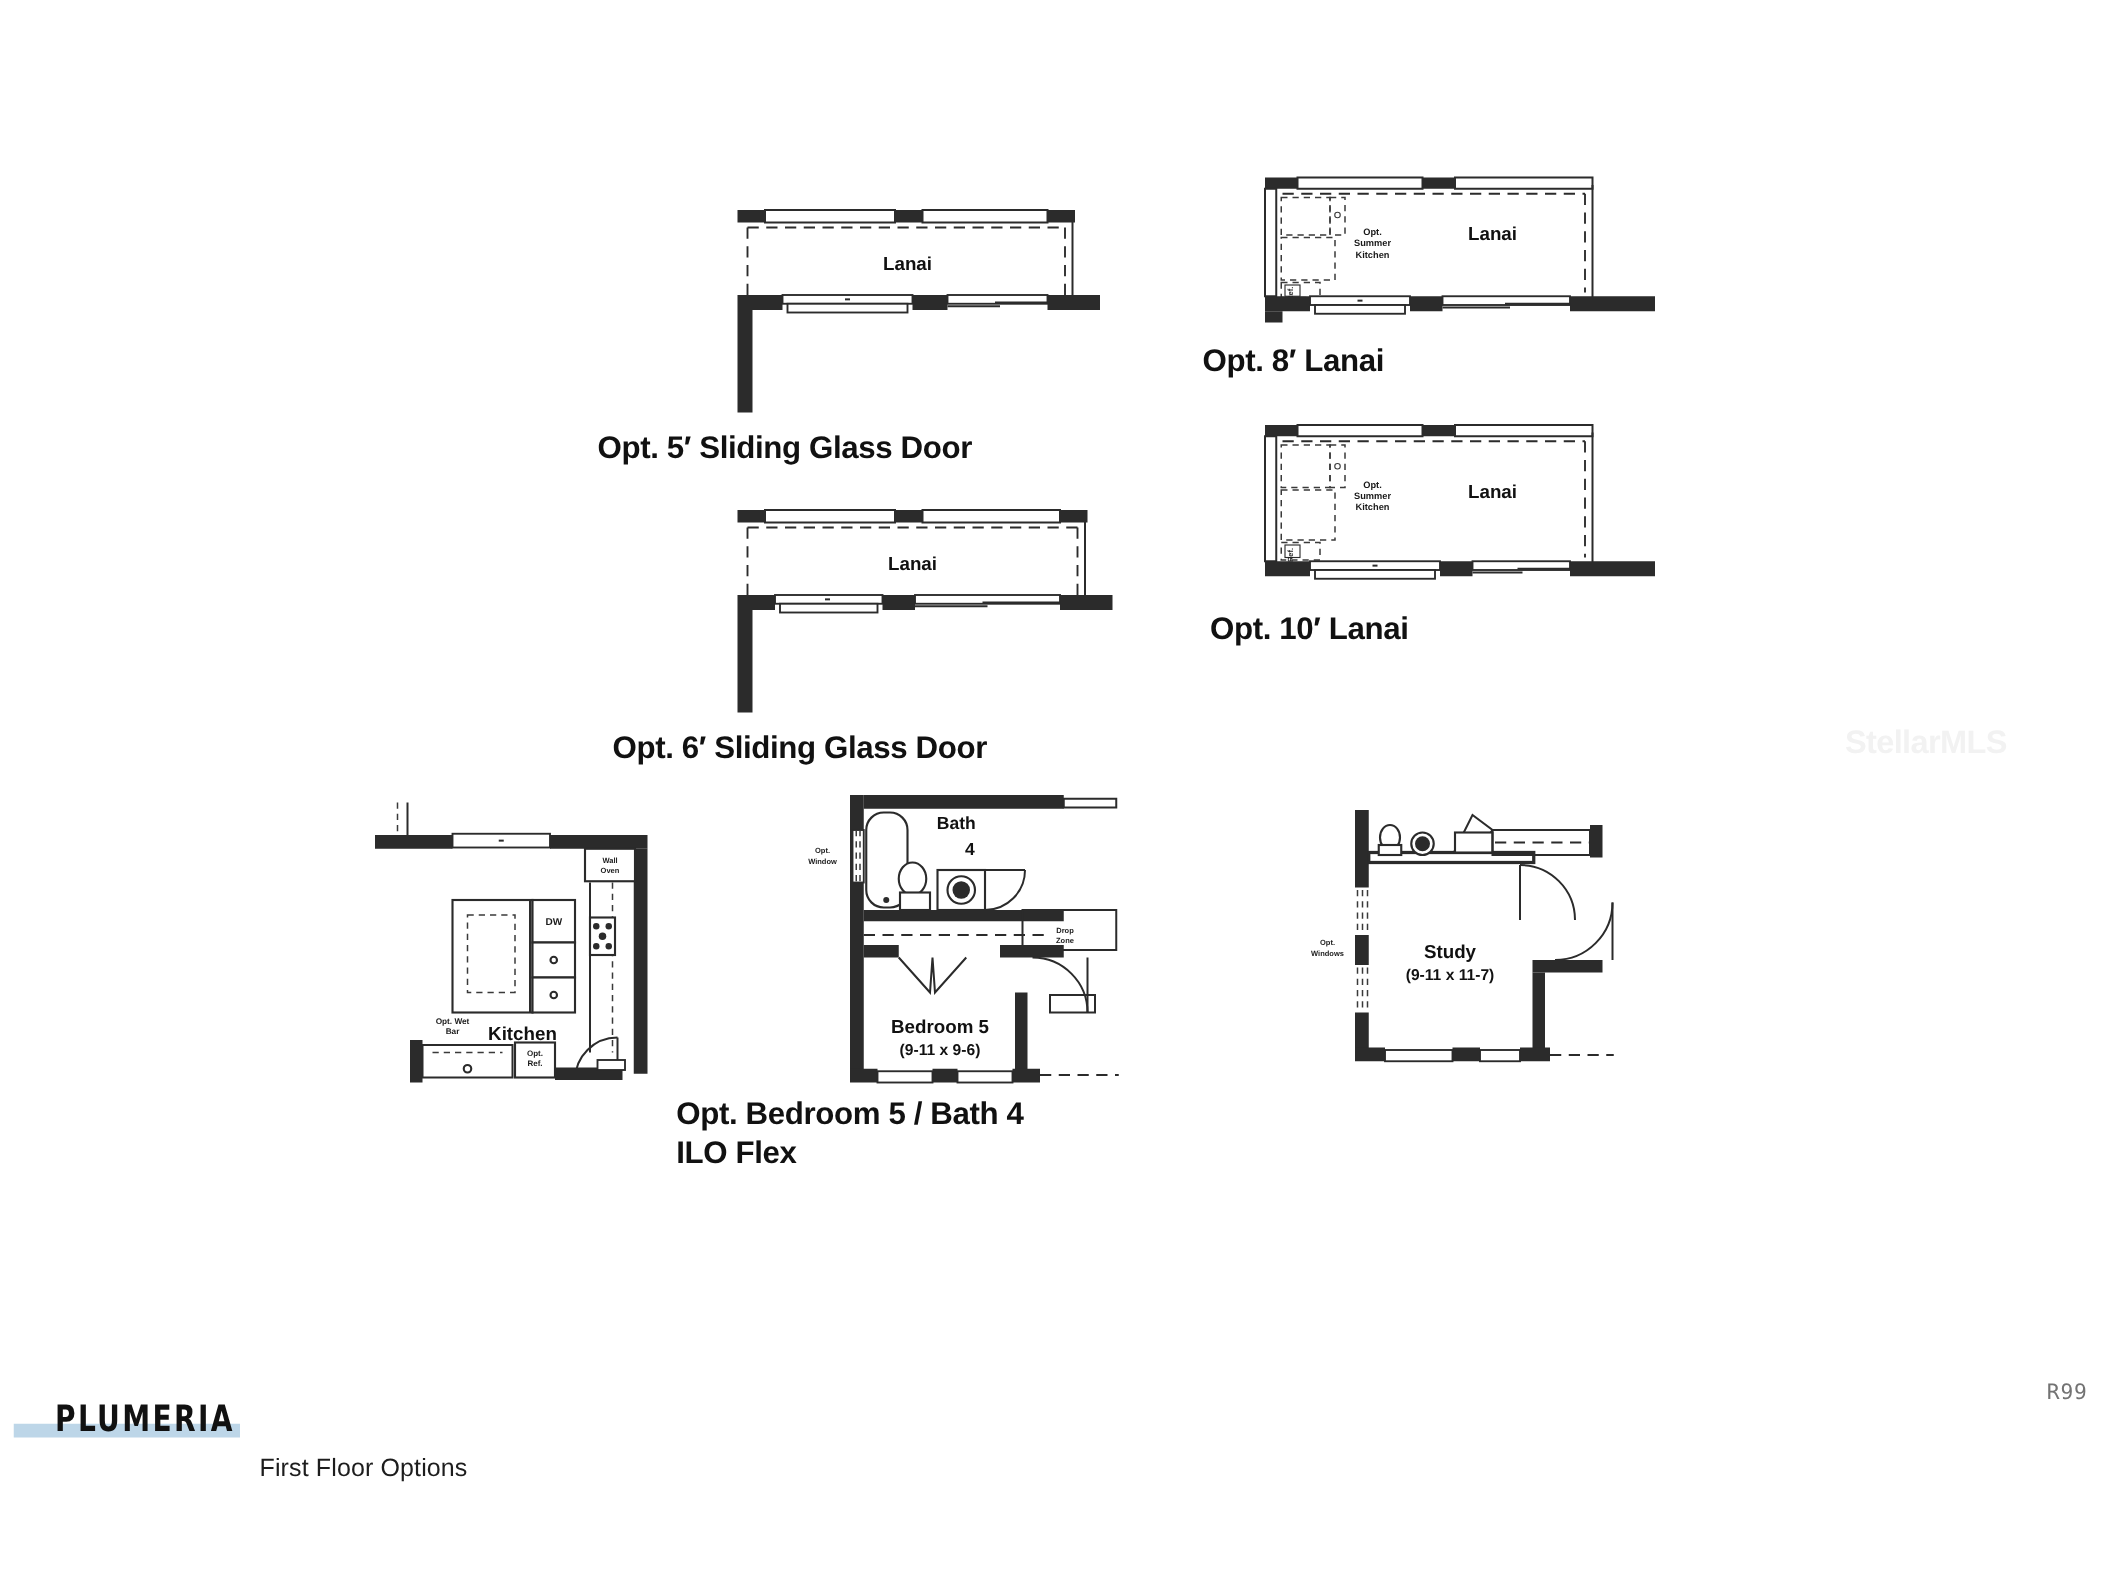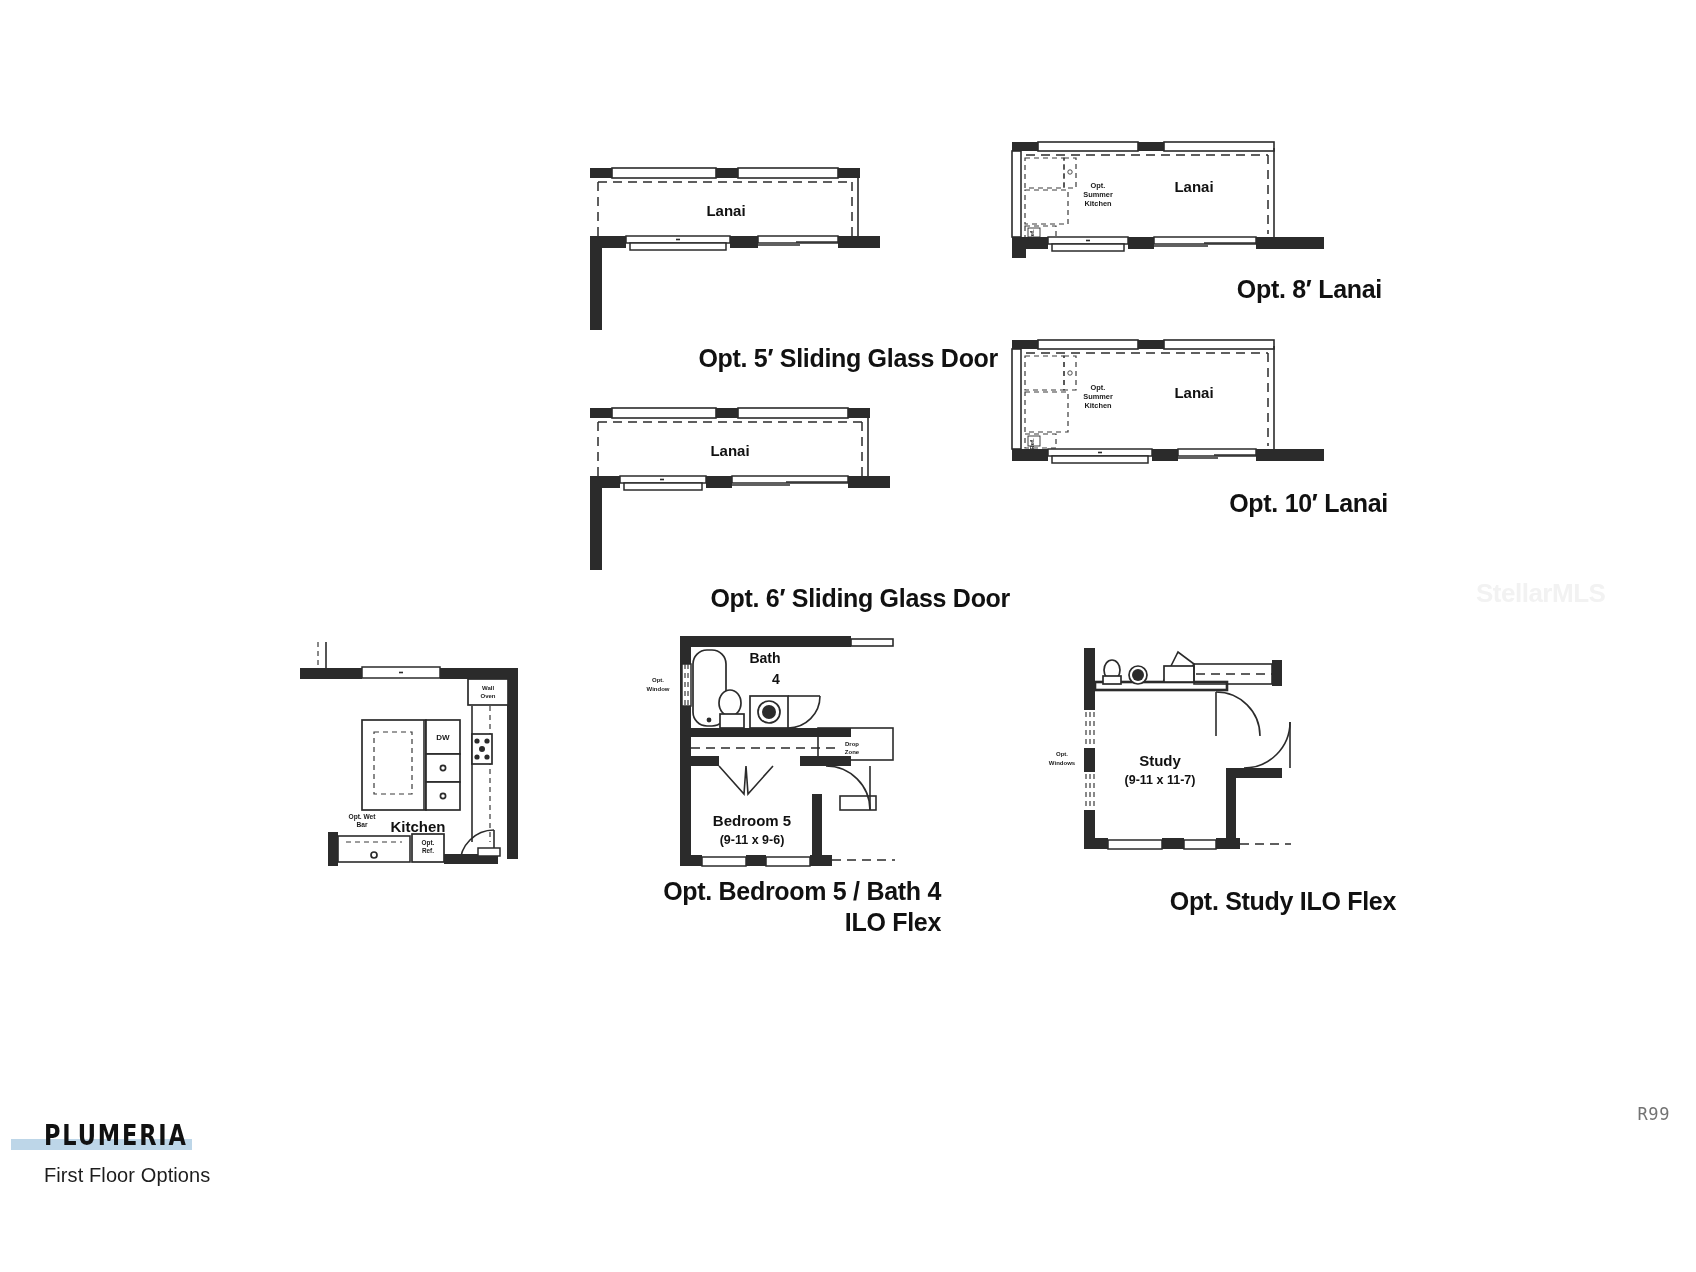--- a/index.html
+++ b/index.html
@@ -29,21 +29,21 @@
     position: relative;
     display: block;
   }
   .plan-canvas svg {
     display: block;
     overflow: visible;
   }
 
   .caption {
     position: absolute;
-    text-align: right;
+    text-align: left;
     font-size: 25px;
     font-weight: bold;
     letter-spacing: -0.3px;
     line-height: 1.22;
     color: #111111;
     white-space: pre-line;
   }
 
   
   .brand {
@@ -73,20 +73,21 @@
     color: #111111;
     transform: scaleX(0.86);
     transform-origin: left center;
   }
   .brand-sub {
     margin-top: 12px;
     font-size: 20px;
     font-weight: normal;
     letter-spacing: 0.1px;
     color: #1d1d1d;
+    text-align: right;
   }
 
   .rev-code {
     position: absolute;
     right: 26px;
     top: 1104px;
     font-size: 17px;
     letter-spacing: 0.6px;
     color: #737373;
     font-family: "DejaVu Sans Mono", monospace;
@@ -462,21 +463,20 @@
         <text class="lbl-dim" x="84" y="136">(9-11 x 11-7)</text>
 
         <rect class="wall-heavy" x="8" y="190" width="24" height="11"></rect>
         <rect class="wall-heavy" x="86" y="190" width="22" height="11"></rect>
         <rect class="wall-heavy" x="140" y="190" width="24" height="11"></rect>
         <rect class="glass" x="32" y="192" width="54" height="9"></rect>
         <rect class="glass" x="108" y="192" width="32" height="9"></rect>
         <path class="dash" d="M164 196 H215"></path>
       </svg>
     </div>
-    <div class="caption" style="left:-80px; top:238px; width:400px;">Opt. Study ILO Flex</div>
   </div>
 
   <div class="watermark">StellarMLS</div>
 
   <div class="brand">
     <div class="brand-name-wrap">
       <div class="brand-rule"></div>
       <div class="brand-name">PLUMERIA</div>
     </div>
     <div class="brand-sub">First Floor Options</div>

